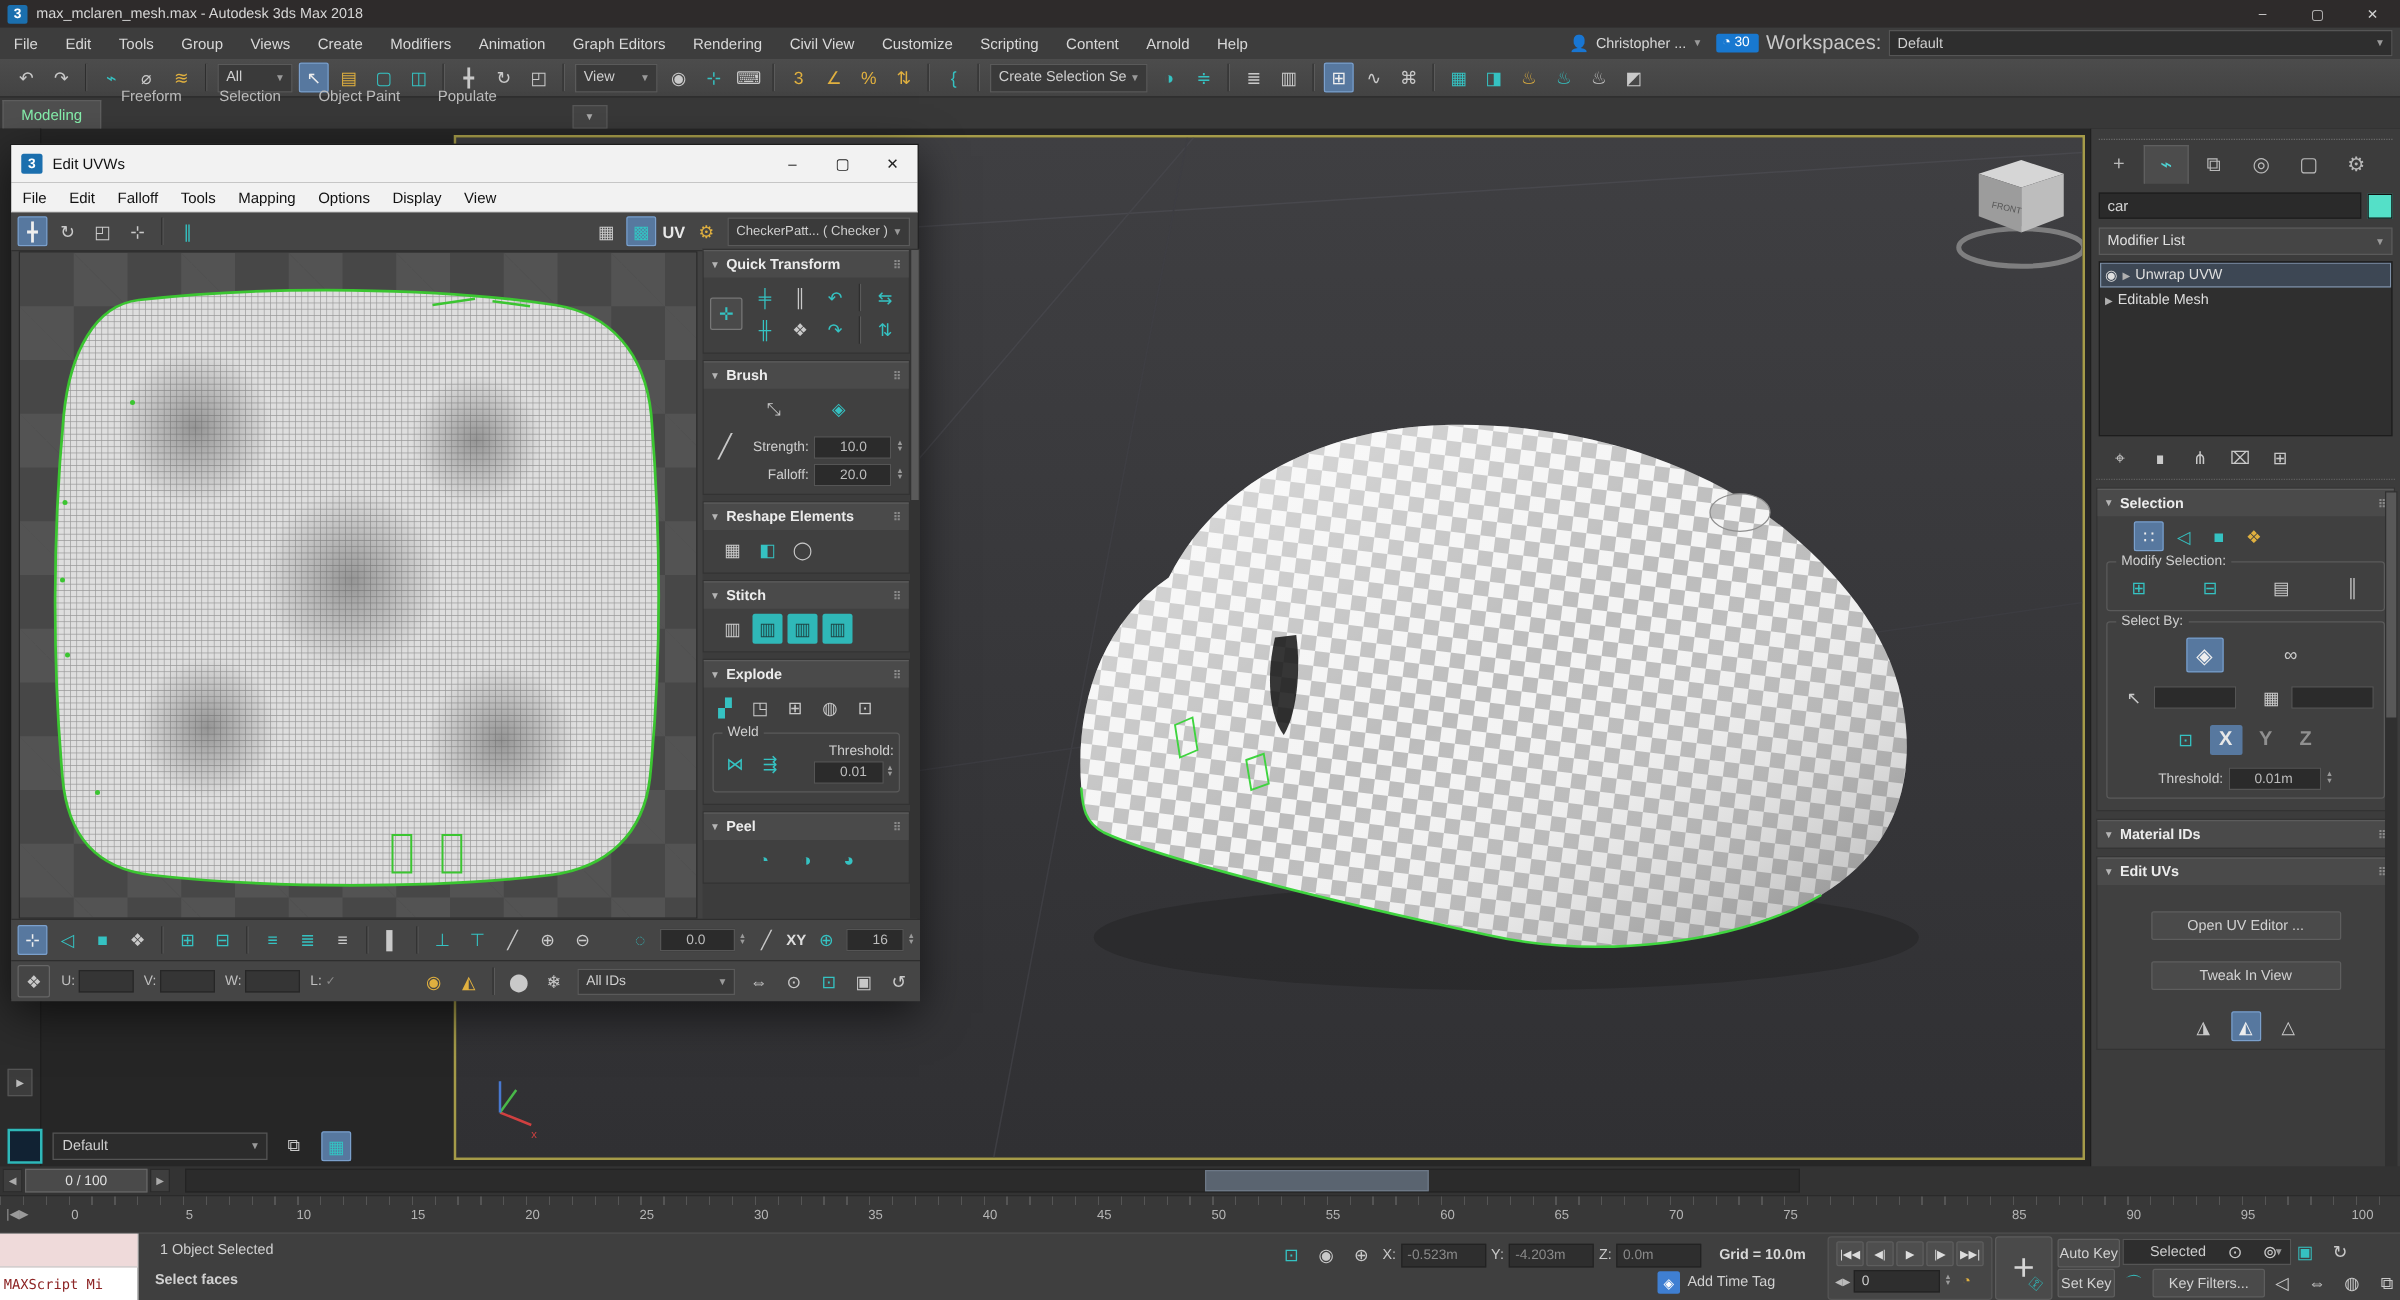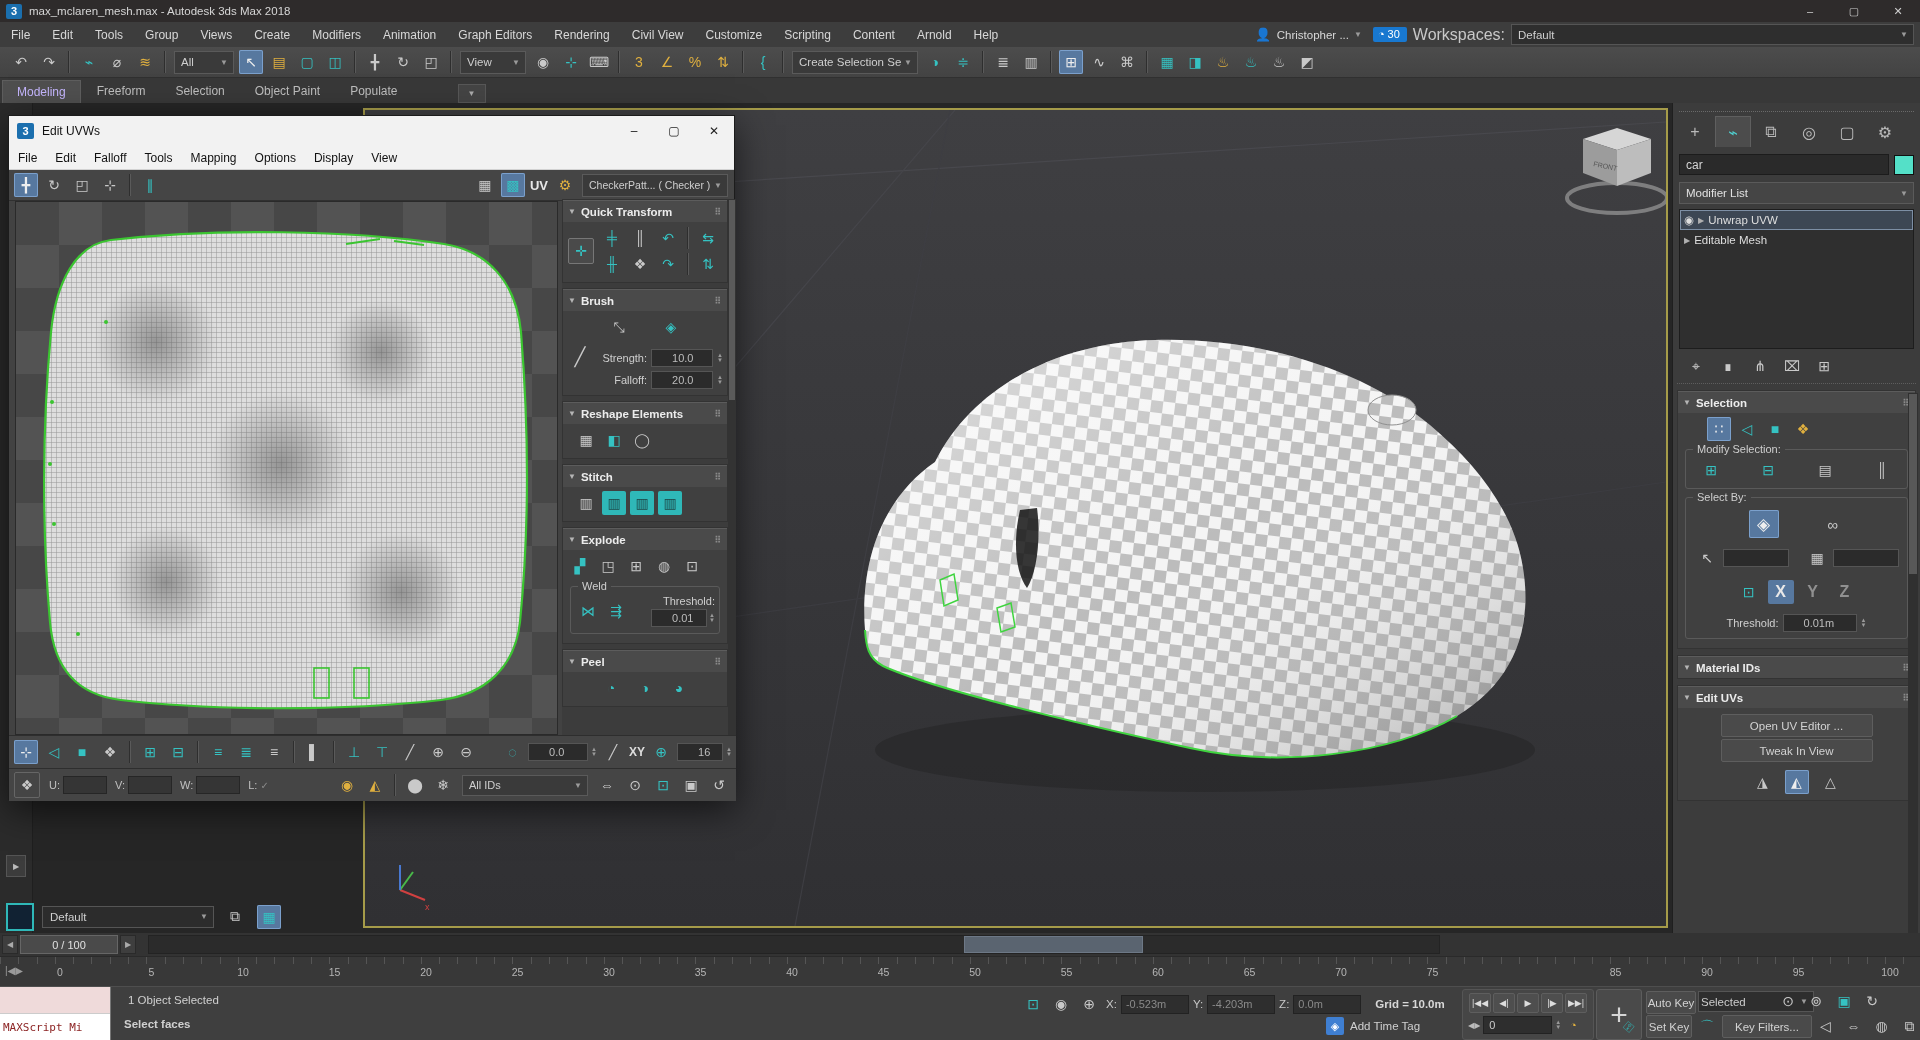--- a/index.html
+++ b/index.html
@@ -21,21 +21,21 @@
   
   #toolbar{position:absolute;left:0;top:47px;width:1920px;height:31px;background:linear-gradient(#4c4c4c,#434343);display:flex;align-items:center;border-bottom:1px solid #303030;padding-left:8px;box-sizing:border-box;}
   .ic{display:inline-flex;align-items:center;justify-content:center;min-width:24px;height:24px;font-size:14px;color:#c9c9c9;border-radius:2px;margin:0 1px;}
   .ic.on{background:#57789f;color:#eee;box-shadow:inset 0 0 0 1px #7ba0cc;}
   .ic.tl{color:#35c2c2;} .ic.yl{color:#e0b03f;} .ic.tlbox{background:#2fb8b8;color:#1e4747;}
   .tsep{width:1px;height:22px;background:#2e2e2e;border-right:1px solid #5a5a5a;margin:0 4px;display:inline-block;}
   .tb-dd{height:21px;background:#3a3a3a;border:1px solid #5a5a5a;display:inline-flex;align-items:center;font-size:11.5px;color:#cfcfcf;padding-left:6px;margin:0 4px;}
   
   #ribbon{position:absolute;left:0;top:78px;width:1920px;height:25px;background:#383838;display:flex;align-items:flex-end;border-bottom:1px solid #2a2a2a;}
   .rtab{font-size:12px;color:#bdbdbd;padding:4px 14px;margin-left:2px;}
-  .rtab.active{background:#4f4f4f;color:#c4b5fd;border:1px solid #5e5e5e;border-bottom:none;}
+  .rtab.active{background:#4f4f4f;color:#86efac;border:1px solid #5e5e5e;border-bottom:none;margin-top:14px;}
   #ribbon-overflow{width:26px;height:17px;background:#444;border:1px solid #575757;margin-left:46px;display:flex;align-items:center;justify-content:center;color:#aaa;font-size:8px;}
   
   #workarea{position:absolute;left:0;top:103px;width:1920px;height:830px;background:#262626;}
   #leftstrip{position:absolute;left:0;top:0;width:32px;height:830px;background:#2b2b2b;border-right:1px solid #1f1f1f;}
   #explorer-expand{position:absolute;left:6px;top:752px;width:18px;height:20px;background:#3c3c3c;border:1px solid #555;color:#bbb;font-size:8px;display:flex;align-items:center;justify-content:center;}
   #viewport{position:absolute;left:363px;top:5px;width:1305px;height:820px;background:linear-gradient(#3f3f42,#303033);border:2px solid #a59b49;box-sizing:border-box;overflow:hidden;}
   #viewport svg{position:absolute;left:0;top:0;}
   
   #bl-widgets{position:absolute;left:0;top:797px;width:330px;height:33px;display:flex;align-items:center;gap:8px;}
   #bl-swatch{width:24px;height:24px;background:#123; border:2px solid #2fb8b8;margin-left:6px;}
@@ -83,21 +83,21 @@
   #objname-row{display:flex;align-items:center;gap:5px;padding:6px 6px 0;}
   #objname{flex:1;height:19px;background:#2a2a2a;border:1px solid #1c1c1c;color:#d5d5d5;font-size:12px;display:flex;align-items:center;padding-left:6px;}
   #objcolor{width:18px;height:18px;background:#54e0c8;border:1px solid #111;}
   #modlist{margin:7px 6px 0;height:20px;background:#454545;border:1px solid #5a5a5a;display:flex;align-items:center;font-size:11.5px;color:#e0e0e0;padding-left:6px;}
   #stackbox{margin:5px 6px 0;height:138px;background:#2f2f2f;border:1px solid #1d1d1d;font-size:11.5px;}
   .stackrow{height:20px;display:flex;align-items:center;gap:4px;color:#dedede;padding-left:4px;}
   .stackrow.sel{background:#3d4754;box-shadow:inset 0 0 0 1px #7d8fa5;}
   .stackrow .tri{font-size:8px;color:#b0b0b0;}
   #stacktools{display:flex;gap:6px;padding:5px 6px;border-bottom:1px dotted #5e5e5e;margin:0 4px;}
   .cp-rollout{margin:6px 4px 0;background:#404040;border:1px solid #333;}
-  .cp-btn{display:block;margin:2px auto;width:150px;height:21px;background:#4a4a4a;border:1px solid #5e5e5e;border-radius:2px;color:#d2d2d2;font-size:11.5px;display:flex;align-items:center;justify-content:center;}
+  .cp-btn{display:block;margin:17px auto;width:150px;height:21px;background:#4a4a4a;border:1px solid #5e5e5e;border-radius:2px;color:#d2d2d2;font-size:11.5px;display:flex;align-items:center;justify-content:center;}
   .cp-btn.disabled{color:#7e7e7e;border-color:#4e4e4e;background:#434343;}
   .axisbox{width:26px;height:24px;display:flex;align-items:center;justify-content:center;font-size:16px;font-weight:bold;color:#909090;border-radius:2px;}
   .axisbox.on{background:#57789f;color:#e8e8e8;}
   #cp-scroll{position:absolute;right:2px;top:290px;width:10px;height:550px;background:#303030;}
   #cp-scroll div{width:8px;height:180px;background:#585858;margin:1px;}
   
   #tslider{position:absolute;left:0;top:933px;width:1920px;height:23px;background:#333;display:flex;align-items:center;}
   .tsbtn{width:14px;height:17px;display:flex;align-items:center;justify-content:center;color:#aaa;font-size:8px;background:#3e3e3e;border:1px solid #2a2a2a;margin:0 2px;}
   #framebox{width:96px;height:17px;background:#4a4a4a;border:1px solid #666;color:#e0e0e0;font-size:11px;display:flex;align-items:center;justify-content:center;}
   #ttrack{position:relative;margin-left:10px;width:1290px;height:17px;background:#2b2b2b;border:1px solid #232323;}
@@ -119,21 +119,21 @@
   #timetag{position:absolute;left:1326px;top:30px;display:flex;align-items:center;gap:6px;color:#d0d0d0;}
   #timetag-ic{width:18px;height:18px;background:#3f7fd2;border-radius:2px;color:#fff;display:flex;align-items:center;justify-content:center;font-size:11px;}
   #playback{position:absolute;left:1462px;top:2px;width:130px;height:49px;background:#464646;border:1px solid #555;border-radius:3px;}
   #pb-r1{display:flex;justify-content:center;gap:2px;padding-top:3px;}
   .pbbtn{min-width:20px;height:18px;background:#4e4e4e;border:1px solid #5e5e5e;color:#ddd;font-size:9px;display:flex;align-items:center;justify-content:center;border-radius:2px;}
   #pb-r2{display:flex;align-items:center;gap:3px;padding:3px 0 0 5px;}
   #framefield{width:62px;height:16px;background:#2e2e2e;border:1px solid #222;color:#ccc;font-size:11px;display:flex;align-items:center;padding-left:5px;}
   #bigkey{position:absolute;left:1596px;top:2px;width:44px;height:49px;background:#4a4a4a;border:1px solid #5c5c5c;border-radius:3px;display:flex;align-items:center;justify-content:center;font-size:30px;color:#d5d5d5;}
   #bigkey span.k{position:absolute;font-size:12px;color:#2fb8b8;transform:translate(10px,12px) rotate(40deg);}
   .kbtn{position:absolute;height:21px;background:#4a4a4a;border:1px solid #5e5e5e;border-radius:2px;color:#d2d2d2;display:flex;align-items:center;justify-content:center;font-size:11.5px;}
-  #selected-dd{position:absolute;left:1698px;top:4px;width:112px;height:19px;background:#2e2e2e;border:1px solid #555;color:#ccc;display:flex;align-items:center;padding-left:2px;}
+  #selected-dd{position:absolute;left:1698px;top:4px;width:112px;height:19px;background:#2e2e2e;border:1px solid #555;color:#ccc;display:flex;align-items:center;padding-left:21px;}
   #navgrid{position:absolute;left:1818px;top:2px;display:grid;grid-template-columns:repeat(4,24px);grid-auto-rows:24px;gap:1px;}
 </style>
 </head>
 <body>
 
 <div id="titlebar">
   <span id="appicon">3</span>
   <span id="wintitle">max_mclaren_mesh.max - Autodesk 3ds Max 2018</span>
   <span class="winbtns">
     <span class="winbtn">–</span>

